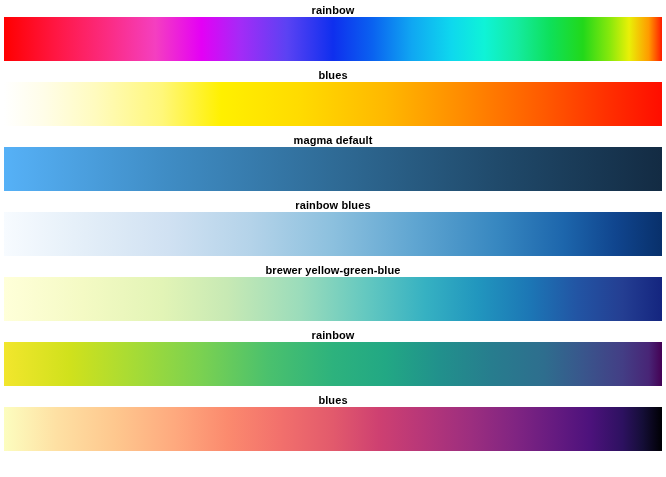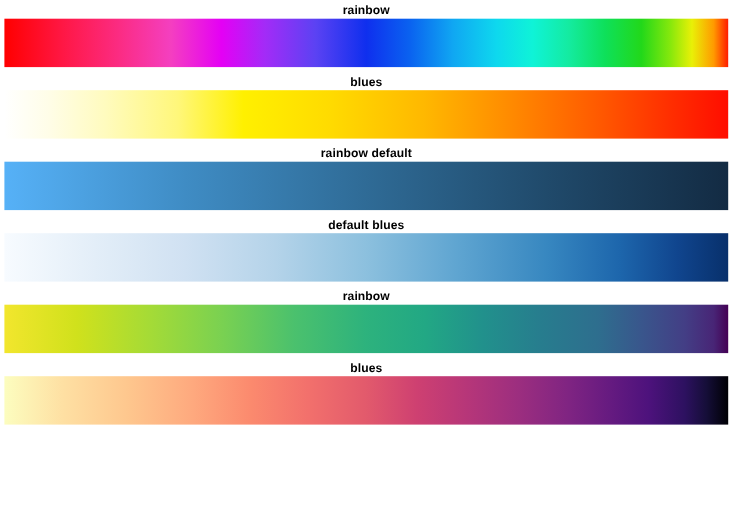--- a/index.html
+++ b/index.html
@@ -64,30 +64,37 @@
         <div class="row-gap-bottom"></div>
       </div>
       <div class="colormap-row">
         <div class="colormap-title">blues</div>
         <div class="colormap-bar-wrap">
           <div class="colormap-bar" style="background: linear-gradient(to right, rgb(255, 255, 255) 0%, rgb(255, 253, 232) 6%, rgb(255, 251, 190) 14%, rgb(255, 247, 122) 24%, rgb(255, 240, 0) 33%, rgb(255, 219, 0) 45%, rgb(255, 184, 0) 58%, rgb(255, 138, 0) 70%, rgb(255, 90, 0) 82%, rgb(255, 46, 0) 92%, rgb(255, 13, 0) 100%);"></div>
         </div>
         <div class="row-gap-bottom"></div>
       </div>
       <div class="colormap-row">
-        <div class="colormap-title">rainbow default</div>
+        <div class="colormap-title">magma default</div>
         <div class="colormap-bar-wrap">
           <div class="colormap-bar" style="background: linear-gradient(to right, rgb(86, 177, 247) 0%, rgb(63, 140, 196) 25%, rgb(47, 107, 150) 50%, rgb(32, 74, 107) 75%, rgb(19, 43, 67) 100%);"></div>
         </div>
         <div class="row-gap-bottom"></div>
       </div>
       <div class="colormap-row">
-        <div class="colormap-title">default blues</div>
+        <div class="colormap-title">rainbow blues</div>
         <div class="colormap-bar-wrap">
           <div class="colormap-bar" style="background: linear-gradient(to right, rgb(247, 251, 255) 0%, rgb(227, 238, 248) 12.5%, rgb(208, 225, 242) 25%, rgb(180, 211, 233) 37.5%, rgb(140, 192, 222) 50%, rgb(95, 165, 209) 62.5%, rgb(55, 135, 192) 75%, rgb(29, 102, 172) 85%, rgb(16, 69, 142) 93%, rgb(8, 48, 107) 100%);"></div>
+        </div>
+        <div class="row-gap-bottom"></div>
+      </div>
+      <div class="colormap-row">
+        <div class="colormap-title">brewer yellow-green-blue</div>
+        <div class="colormap-bar-wrap">
+          <div class="colormap-bar" style="background: linear-gradient(to right, rgb(255, 255, 217) 0%, rgb(244, 250, 196) 12%, rgb(226, 244, 182) 24%, rgb(199, 233, 180) 34%, rgb(155, 220, 187) 45%, rgb(100, 200, 192) 55%, rgb(54, 177, 194) 64%, rgb(33, 150, 190) 72%, rgb(28, 118, 181) 80%, rgb(34, 85, 164) 87%, rgb(36, 62, 146) 94%, rgb(20, 37, 127) 100%);"></div>
         </div>
         <div class="row-gap-bottom"></div>
       </div>
       <div class="colormap-row">
         <div class="colormap-title">rainbow</div>
         <div class="colormap-bar-wrap">
           <div class="colormap-bar" style="background: linear-gradient(to right, rgb(242, 230, 45) 0%, rgb(208, 225, 28) 10%, rgb(165, 219, 54) 20%, rgb(122, 209, 81) 30%, rgb(75, 193, 109) 40%, rgb(45, 178, 125) 50%, rgb(34, 168, 132) 58%, rgb(33, 145, 140) 66%, rgb(39, 125, 142) 74%, rgb(46, 110, 142) 82%, rgb(57, 86, 140) 88%, rgb(67, 62, 133) 94%, rgb(72, 37, 118) 98%, rgb(68, 1, 84) 100%);"></div>
         </div>
         <div class="row-gap-bottom"></div>
       </div>

